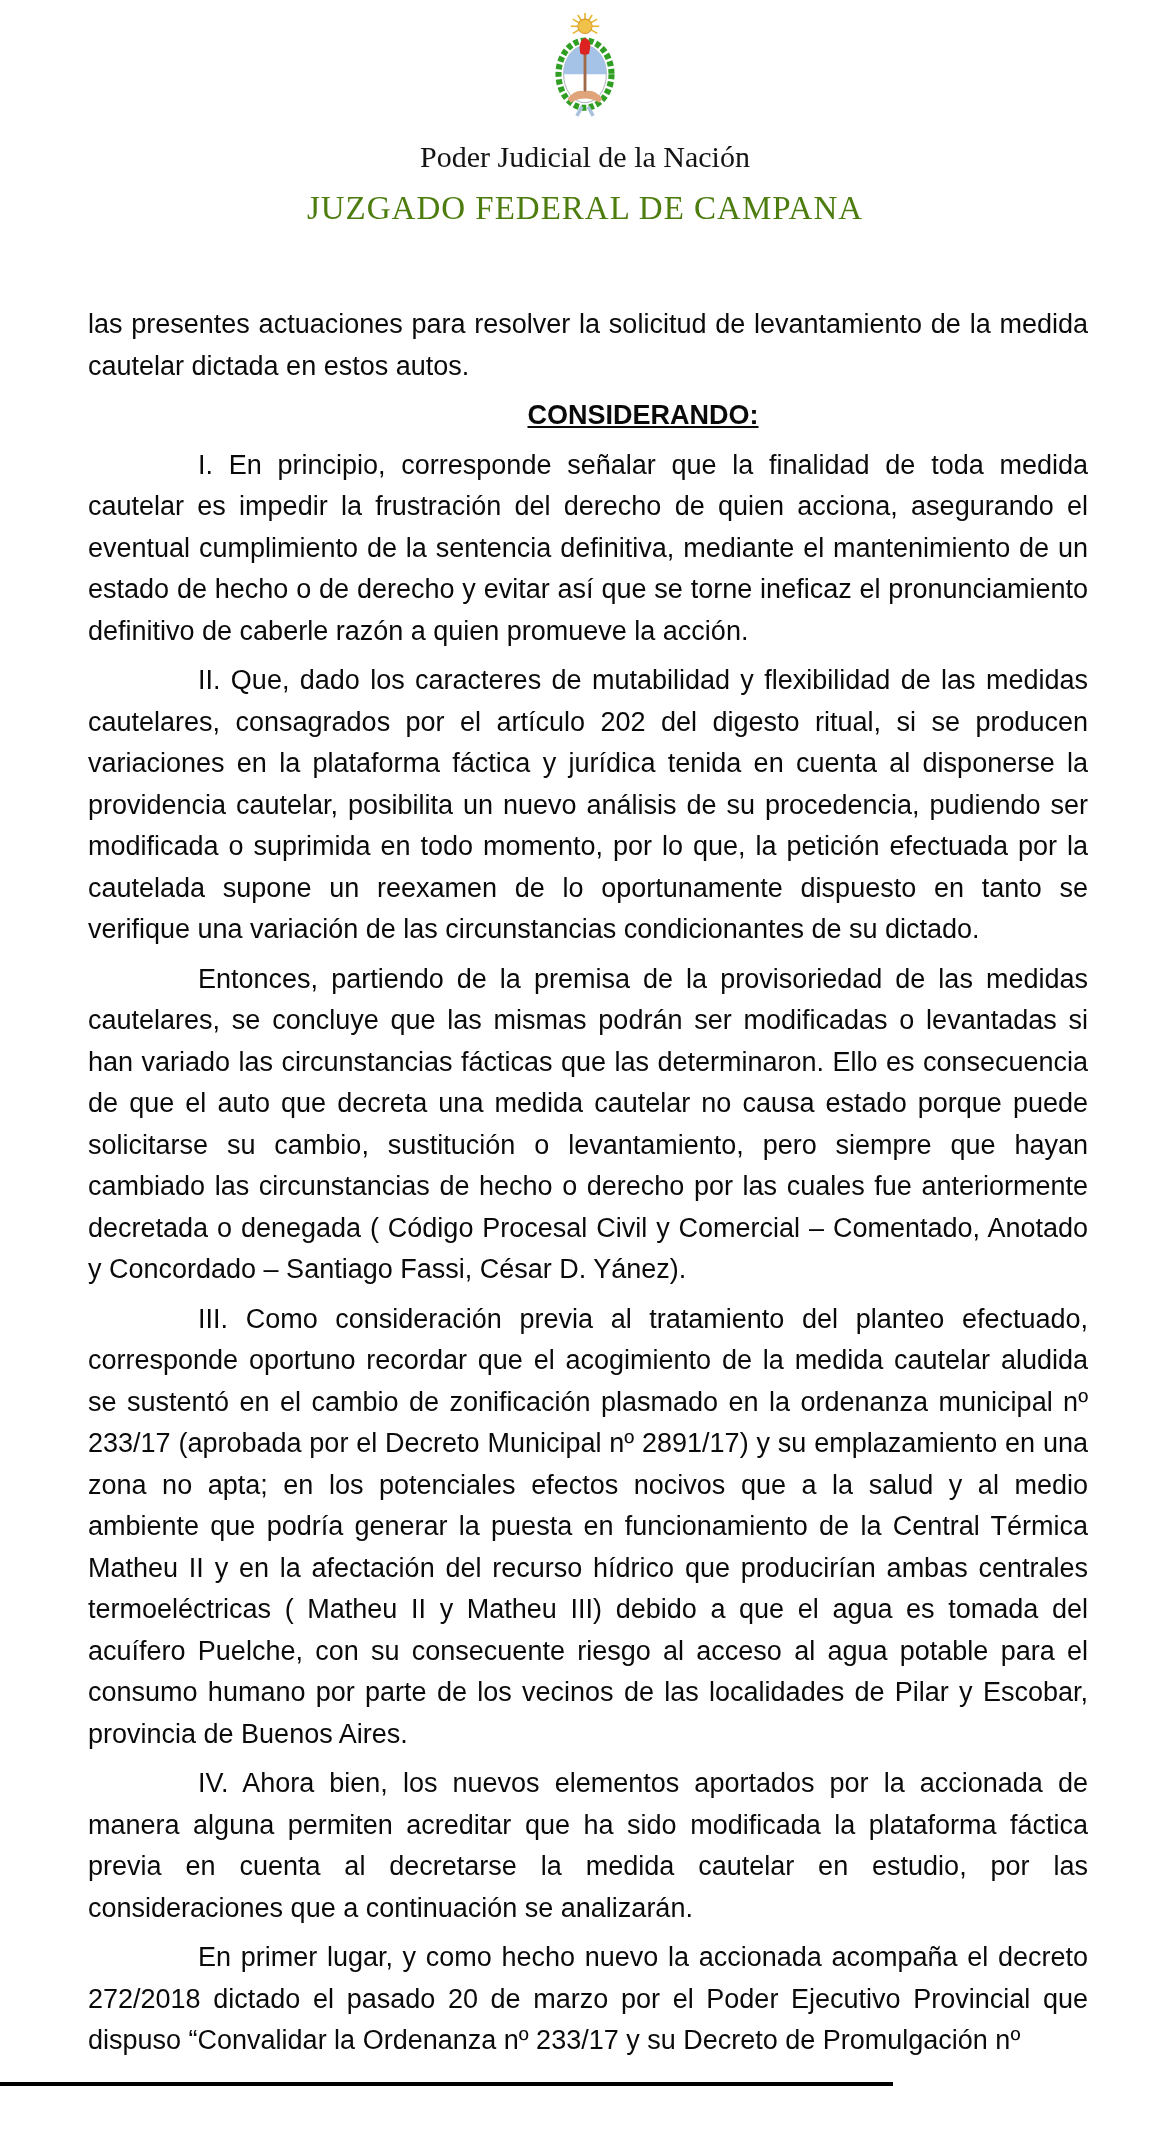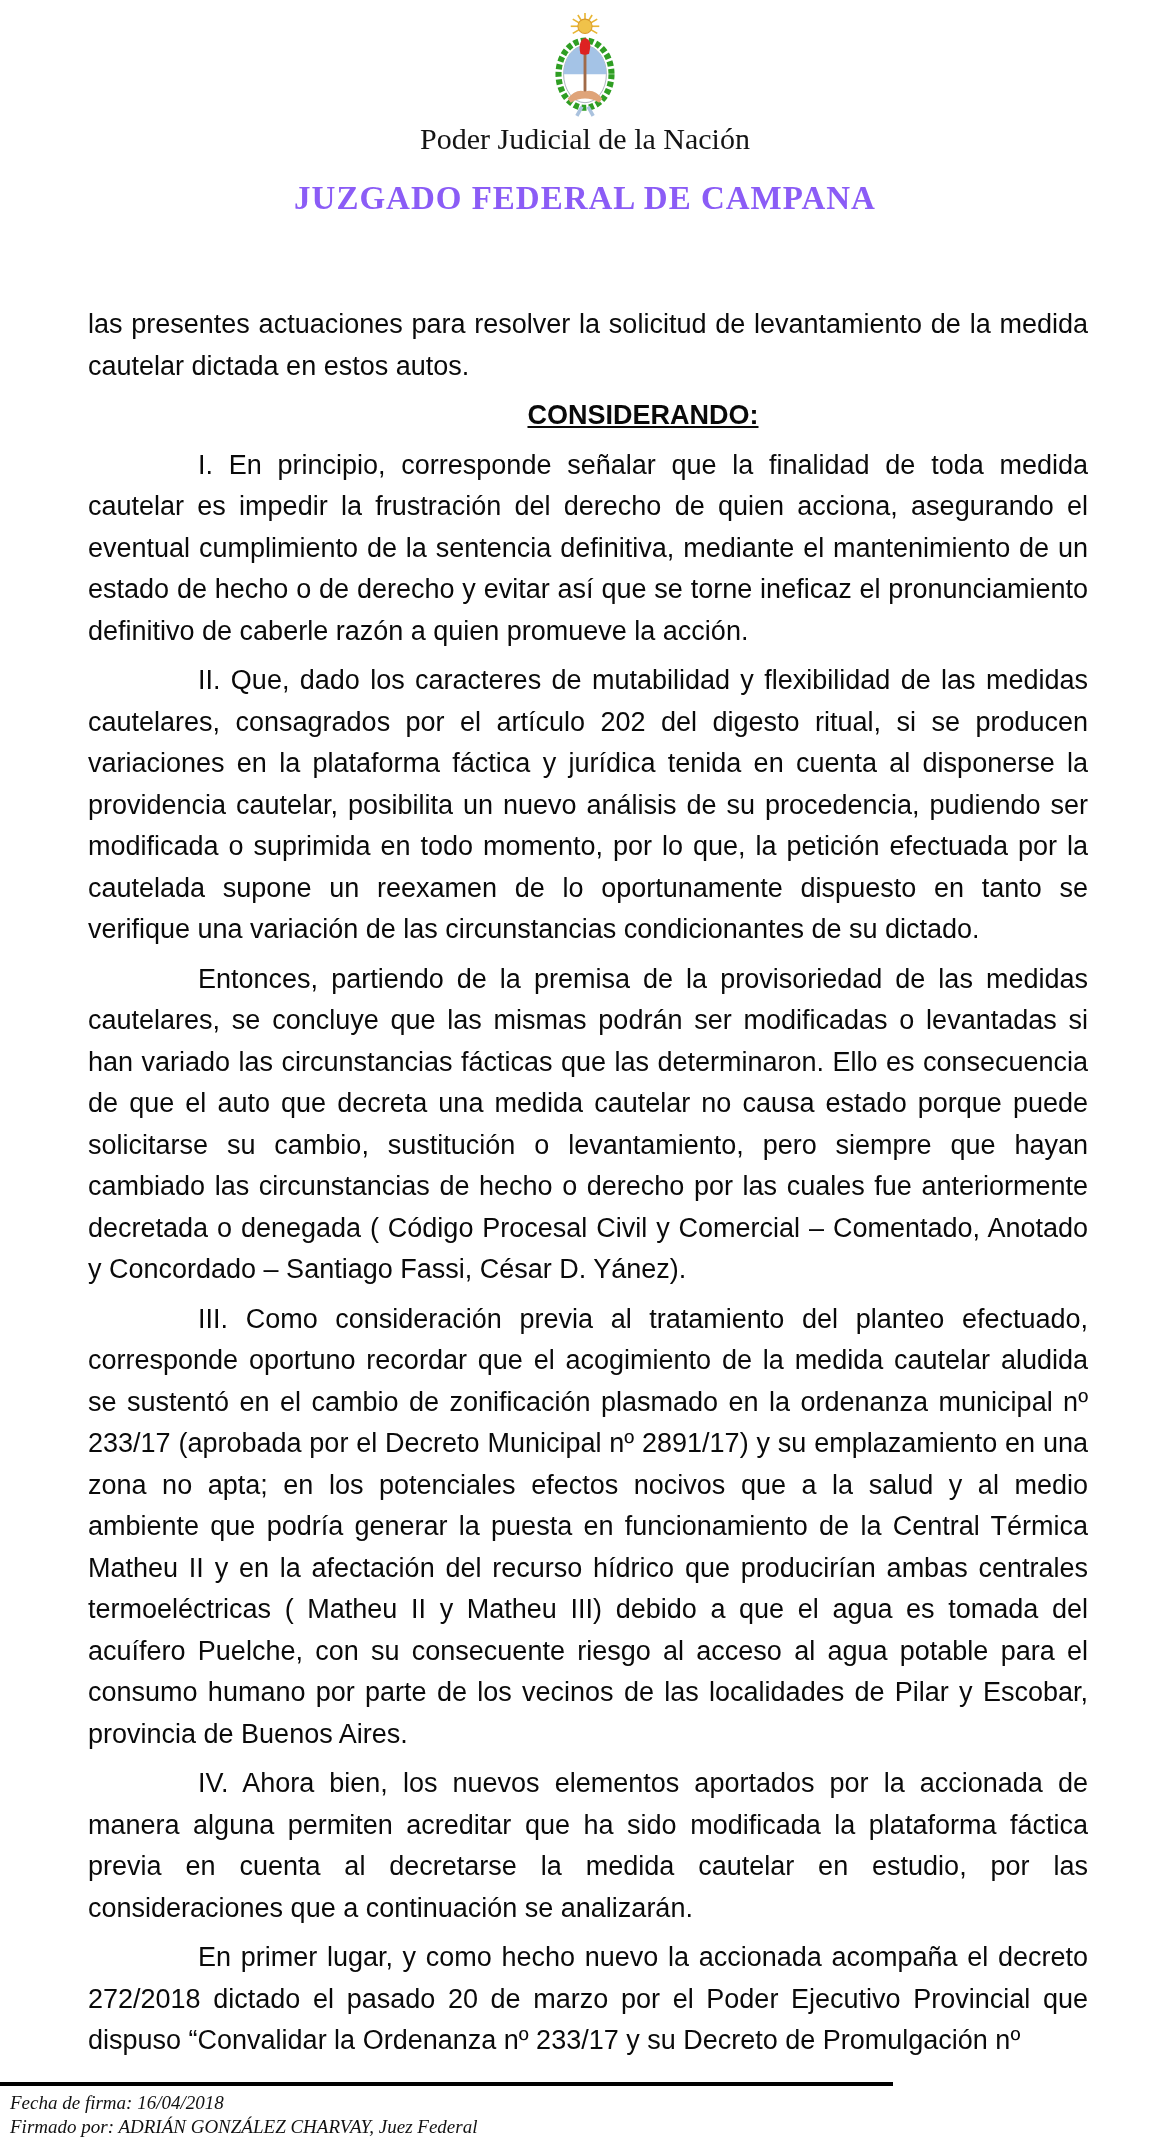--- a/index.html
+++ b/index.html
@@ -17,31 +17,30 @@
     top: 12px;
     left: 0;
     width: 100%;
     text-align: center;
   }
   .emblem { display: block; margin: 0 auto; }
   .institution-title {
     font-family: "Liberation Serif", serif;
     font-size: 30px;
     line-height: 34px;
-    margin-top: 2px;
+    margin-top: 20px;
     color: #141414;
   }
   .court-title {
     font-family: "Liberation Serif", serif;
     font-size: 33px;
     line-height: 36px;
     letter-spacing: 1px;
-    margin-top: 24px;
-    color: #8b5cf6;
-    font-weight: bold;
+    margin-top: 16px;
+    color: #4d7c0f;
   }
   .doc-body {
     position: absolute;
     top: 296px;
     left: 88px;
     width: 1000px;
     font-size: 27px;
     line-height: 41.5px;
     text-align: justify;
   }
@@ -124,18 +123,14 @@
     <p>I. En principio, corresponde señalar que la finalidad de toda medida cautelar es impedir la frustración del derecho de quien acciona, asegurando el eventual cumplimiento de la sentencia definitiva, mediante el mantenimiento de un estado de hecho o de derecho y evitar así que se torne ineficaz el pronunciamiento definitivo de caberle razón a quien promueve la acción.</p>
     <p>II. Que, dado los caracteres de mutabilidad y flexibilidad  de las medidas cautelares, consagrados por el artículo 202 del digesto ritual, si se producen variaciones en la plataforma fáctica y jurídica tenida en cuenta al disponerse la providencia cautelar, posibilita un nuevo análisis de su procedencia, pudiendo ser modificada o suprimida en todo momento, por lo que, la petición efectuada por la cautelada supone un reexamen de lo oportunamente dispuesto en tanto se verifique una variación de las circunstancias condicionantes de su dictado.</p>
     <p>Entonces, partiendo de la premisa de la provisoriedad de las medidas cautelares, se concluye que las mismas podrán ser modificadas o levantadas si han variado las circunstancias fácticas que las determinaron. Ello es consecuencia de que el auto que decreta una medida cautelar no causa estado porque puede solicitarse su cambio, sustitución o levantamiento, pero siempre que hayan cambiado las circunstancias de hecho o derecho por las cuales fue anteriormente decretada o denegada ( Código Procesal Civil y Comercial – Comentado, Anotado y Concordado – Santiago Fassi, César D. Yánez).</p>
     <p>III. Como consideración previa al tratamiento del planteo efectuado, corresponde oportuno recordar que el acogimiento de la medida cautelar aludida se sustentó en el cambio de zonificación plasmado en la ordenanza municipal nº 233/17 (aprobada por el Decreto Municipal nº 2891/17) y su emplazamiento en una zona no apta; en los potenciales efectos nocivos que a la salud y al medio ambiente que podría generar la puesta en funcionamiento de la Central Térmica Matheu II y en la afectación del recurso hídrico que producirían ambas centrales termoeléctricas ( Matheu II y Matheu III) debido a que el agua es tomada del acuífero Puelche, con su consecuente riesgo al acceso al agua potable para el consumo humano por parte de los vecinos de las localidades de Pilar y Escobar, provincia de Buenos Aires.</p>
     <p>IV. Ahora bien, los nuevos elementos aportados por la accionada de manera alguna permiten acreditar que ha sido modificada la plataforma fáctica previa en cuenta al decretarse la medida cautelar en estudio, por las consideraciones que a continuación se analizarán.</p>
     <p>En primer lugar, y como hecho nuevo la accionada acompaña el decreto 272/2018 dictado el pasado 20 de marzo por el Poder Ejecutivo Provincial que dispuso “Convalidar la Ordenanza nº 233/17 y su Decreto de Promulgación  nº</p>
   </div>
 
   <div class="page-rule"></div>
 
-  <div class="doc-footer">
-    <div>Fecha de firma: 16/04/2018</div>
-    <div>Firmado por: ADRIÁN GONZÁLEZ CHARVAY, Juez Federal</div>
-  </div>
 
 </div>
 
 </body></html>

